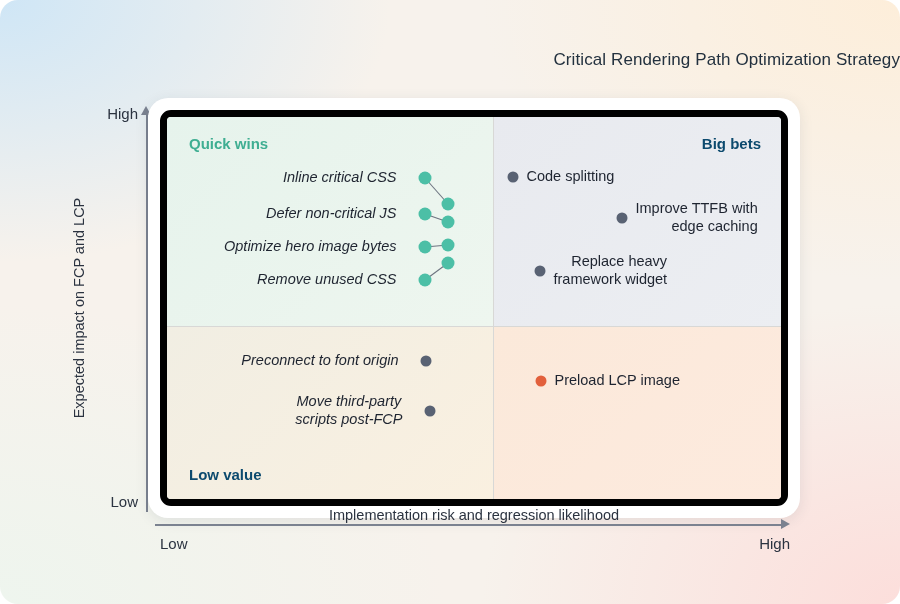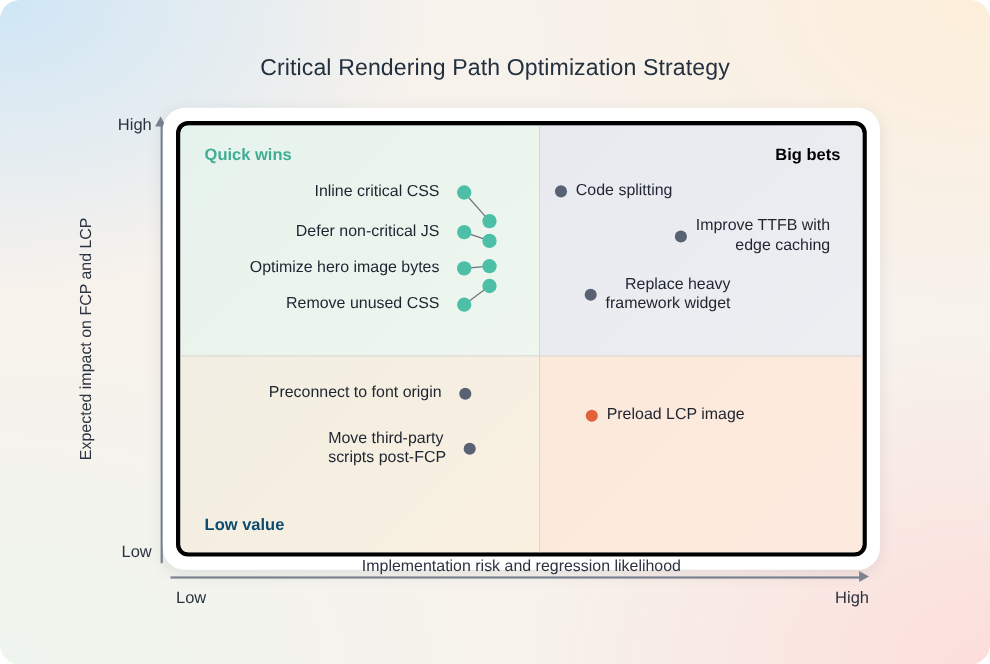--- a/index.html
+++ b/index.html
@@ -20,56 +20,56 @@
       radial-gradient(ellipse 70% 70% at 0% 0%,   #cfe6f6 0%, rgba(207,230,246,0) 62%),
       radial-gradient(ellipse 75% 75% at 100% 0%, #fdeeda 0%, rgba(253,238,218,0) 62%),
       radial-gradient(ellipse 75% 80% at 100% 100%, #fcdedb 0%, rgba(252,222,219,0) 62%),
       radial-gradient(ellipse 80% 80% at 0% 100%, #eef5ee 0%, rgba(238,245,238,0) 62%),
       #f7f2ec;
   }
 
   
   #chart-title {
     position:absolute; left:0; top:50px; width:900px;
-    text-align:center;
-    font-size:21px; font-weight:400; color:#23313f;
+    text-align:right;
+    font-size:17px; font-weight:400; color:#23313f;
     letter-spacing:.1px;
   }
 
   
   #plot-card {
     position:absolute; left:148px; top:98px;
     width:652px; height:420px;
     background:#ffffff;
     border-radius:20px;
     box-shadow:0 3px 14px rgba(40,60,80,.10);
   }
 
   
   #quadrant-plot {
     position:absolute; left:12px; top:12px;
     width:628px; height:396px;
     border-radius:11px;
     overflow:hidden;
-    border:4px solid #000000;
+    border:7px solid #000000;
   }
 
   .quadrant { position:absolute; }
   #quad-tl { left:0;     top:0;     width:326px; height:209px; background:linear-gradient(135deg,#e6f3ec 0%, #eef6ef 100%); }
   #quad-tr { left:326px; top:0;     width:302px; height:209px; background:linear-gradient(135deg,#e8eaef 0%, #eceef2 100%); }
   #quad-bl { left:0;     top:209px; width:326px; height:187px; background:linear-gradient(135deg,#f1eee3 0%, #faf0e0 100%); }
   #quad-br { left:326px; top:209px; width:302px; height:187px; background:linear-gradient(135deg,#fbe9da 0%, #fdeade 100%); }
 
   .qdivide-v { position:absolute; left:326px; top:0; width:1px; height:396px; background:#d8d8d6; }
   .qdivide-h { position:absolute; left:0; top:209px; width:628px; height:1px; background:#d8d8d6; }
 
   
   .quad-caption { position:absolute; font-size:15px; font-weight:700; white-space:nowrap; }
   #cap-quick-wins { left:22px;  top:18px;  color:#3fae92; }
-  #cap-big-bets   { right:20px; top:18px;  color:#000000;text-align:center; }
+  #cap-big-bets   { right:20px; top:18px;  color:#0c4a6e;text-align:center; }
   #cap-low-value  { left:22px;  bottom:16px; color:#0c4a6e; }
   #cap-avoid      { right:20px; bottom:16px; color:#e0633c; }
 
   
   .point {
     position:absolute;
     border-radius:50%;
     transform:translate(-50%,-50%);
   }
   .point.teal   { background:#4cbfa6; }
@@ -78,21 +78,21 @@
 
   
   .plabel {
     position:absolute;
     font-size:14.5px;
     color:#1e2430;
     line-height:1.22;
     white-space:pre;
   }
   .plabel.right { text-align:right; }
-  .plabel.left  { text-align:left; }
+  .plabel.left  { text-align:center;font-style:italic; }
 
   
   #leaders { position:absolute; left:0; top:0; width:628px; height:396px; pointer-events:none; }
 
   
   #y-axis-line {
     position:absolute; left:146px; top:112px;
     width:1.6px; height:400px; background:#7b8290;
   }
   #y-axis-arrow {

